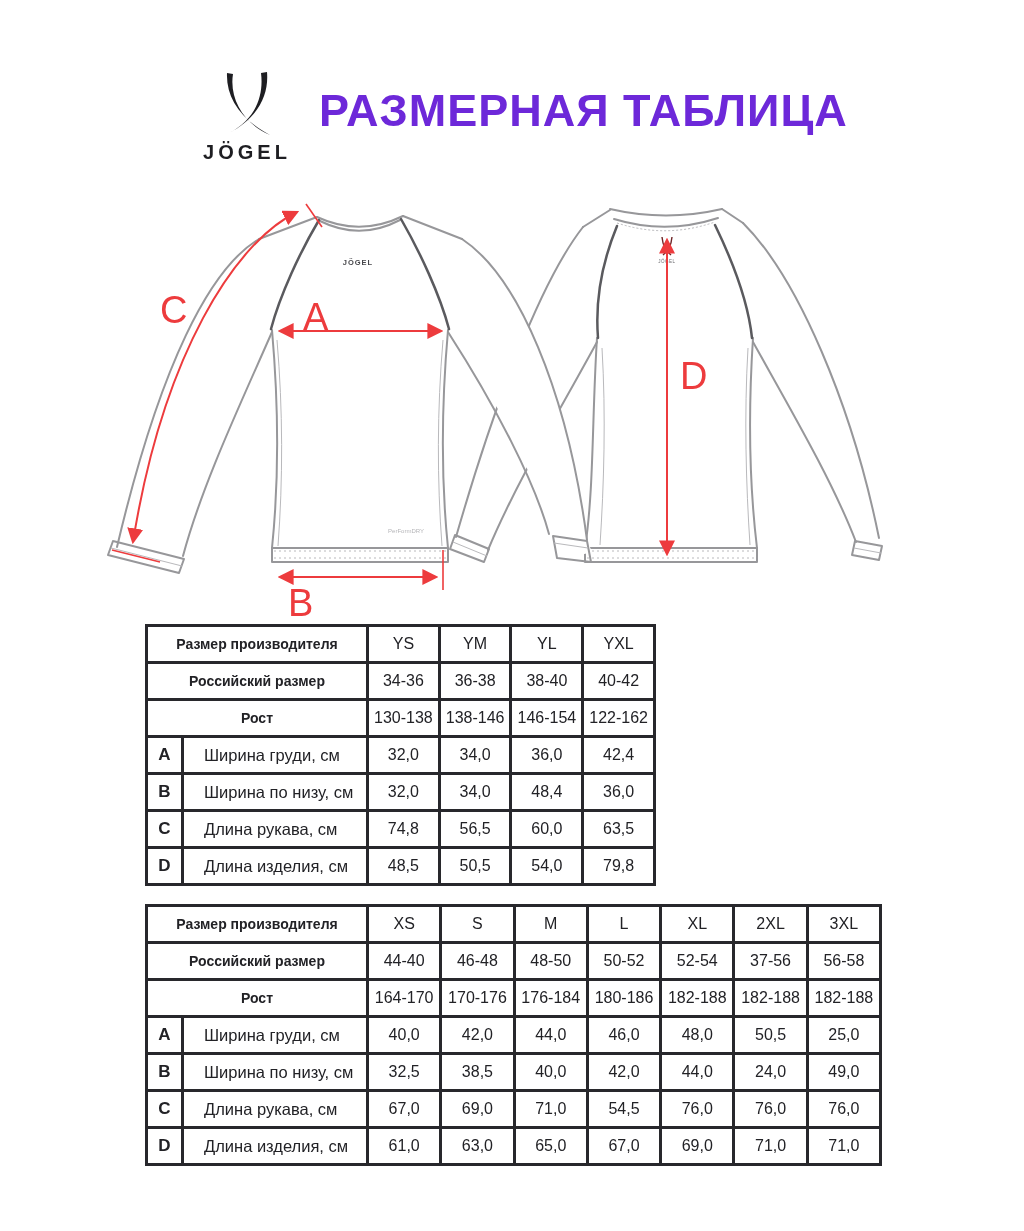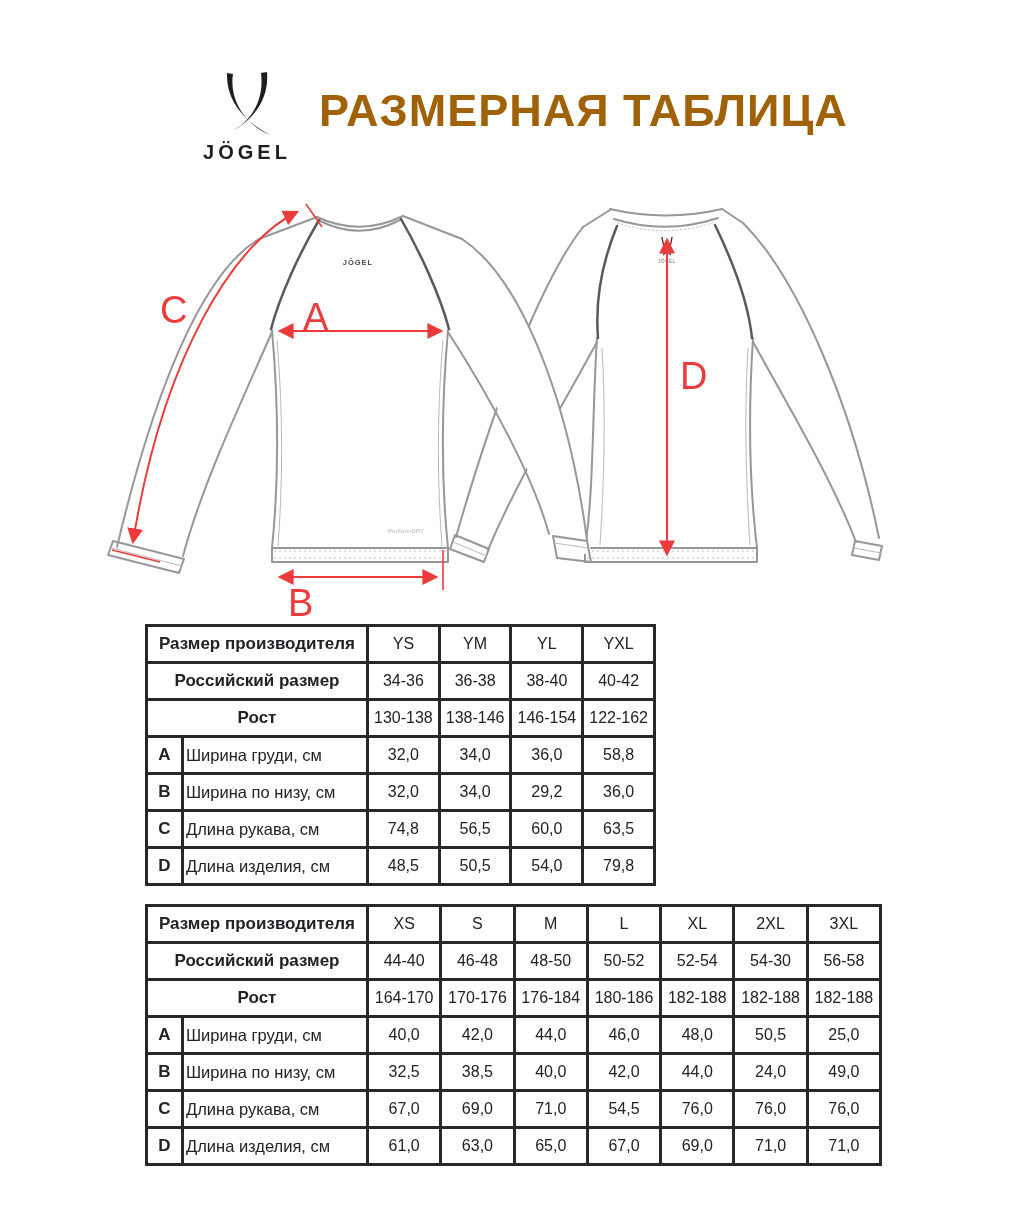--- a/index.html
+++ b/index.html
@@ -17,45 +17,45 @@
   }
   .logo-mark svg { display:block; margin:0 auto; }
   .logo-text {
     margin-top:3px;
     font-size:20px; font-weight:bold; letter-spacing:4px;
     color:#1e1e22; white-space:nowrap;
   }
   .page-title {
     position:absolute; left:319px; top:85px;
     font-size:45px; font-weight:bold; letter-spacing:1px;
-    color:#a16207; white-space:nowrap;
+    color:#6d28d9; white-space:nowrap;
   }
   
   .diagram-wrap { position:absolute; left:0; top:190px; width:1024px; height:430px; }
   
   table.size-table {
     position:absolute;
     border-collapse:collapse;
     table-layout:fixed;
     background:#ffffff;
   }
   table.size-table-1 { left:145px; top:624px; width:511px; }
   table.size-table-2 { left:145px; top:904px; width:737px; }
   .size-table th, .size-table td {
     border:3px solid #28282c;
     height:34px; padding:0;
     color:#222226;
     font-weight:normal;
     vertical-align:middle;
   }
-  .size-table th.label-cell   { font-size:17px; font-weight:bold; text-align:center; }
+  .size-table th.label-cell   { font-size:14px; font-weight:bold; text-align:center; }
   .size-table th.value-cell,
   .size-table td.value-cell   { font-size:16px; text-align:center; }
   .size-table td.letter-cell  { font-size:17px; font-weight:bold; text-align:center; }
-  .size-table td.name-cell    { font-size:16.5px; text-align:left; padding-left:2px; }
+  .size-table td.name-cell    { font-size:16.5px; text-align:left; padding-left:20px; }
 </style>
 </head>
 <body>
 
 <div class="header-logo">
   <div class="logo-mark">
     <svg width="58" height="66" viewBox="0 0 58 66">
       <path d="M9,1 C8,25 22,47 52,63 C26,52 11,27 15,2 Z" fill="#1e1e22"></path>
       <path d="M49,0 C51,23 40,46 11,61 C37,48 46,24 43,1 Z" fill="#1e1e22"></path>
     </svg>
@@ -209,28 +209,28 @@
         <th class="value-cell">138-146</th>
         <th class="value-cell">146-154</th>
         <th class="value-cell">122-162</th>
       </tr>
       <tr class="body-row">
         <td class="letter-cell">A</td>
         <td class="name-cell">Ширина груди, см</td>
         <td class="value-cell">32,0</td>
         <td class="value-cell">34,0</td>
         <td class="value-cell">36,0</td>
-        <td class="value-cell">58,8</td>
+        <td class="value-cell">42,4</td>
       </tr>
       <tr class="body-row">
         <td class="letter-cell">B</td>
         <td class="name-cell">Ширина по низу, см</td>
         <td class="value-cell">32,0</td>
         <td class="value-cell">34,0</td>
-        <td class="value-cell">29,2</td>
+        <td class="value-cell">48,4</td>
         <td class="value-cell">36,0</td>
       </tr>
       <tr class="body-row">
         <td class="letter-cell">C</td>
         <td class="name-cell">Длина рукава, см</td>
         <td class="value-cell">74,8</td>
         <td class="value-cell">56,5</td>
         <td class="value-cell">60,0</td>
         <td class="value-cell">63,5</td>
       </tr>
@@ -268,21 +268,21 @@
         <th class="value-cell">2XL</th>
         <th class="value-cell">3XL</th>
       </tr>
       <tr class="header-row">
         <th class="label-cell" colspan="2">Российский размер</th>
         <th class="value-cell">44-40</th>
         <th class="value-cell">46-48</th>
         <th class="value-cell">48-50</th>
         <th class="value-cell">50-52</th>
         <th class="value-cell">52-54</th>
-        <th class="value-cell">54-30</th>
+        <th class="value-cell">37-56</th>
         <th class="value-cell">56-58</th>
       </tr>
       <tr class="header-row">
         <th class="label-cell" colspan="2">Рост</th>
         <th class="value-cell">164-170</th>
         <th class="value-cell">170-176</th>
         <th class="value-cell">176-184</th>
         <th class="value-cell">180-186</th>
         <th class="value-cell">182-188</th>
         <th class="value-cell">182-188</th>

